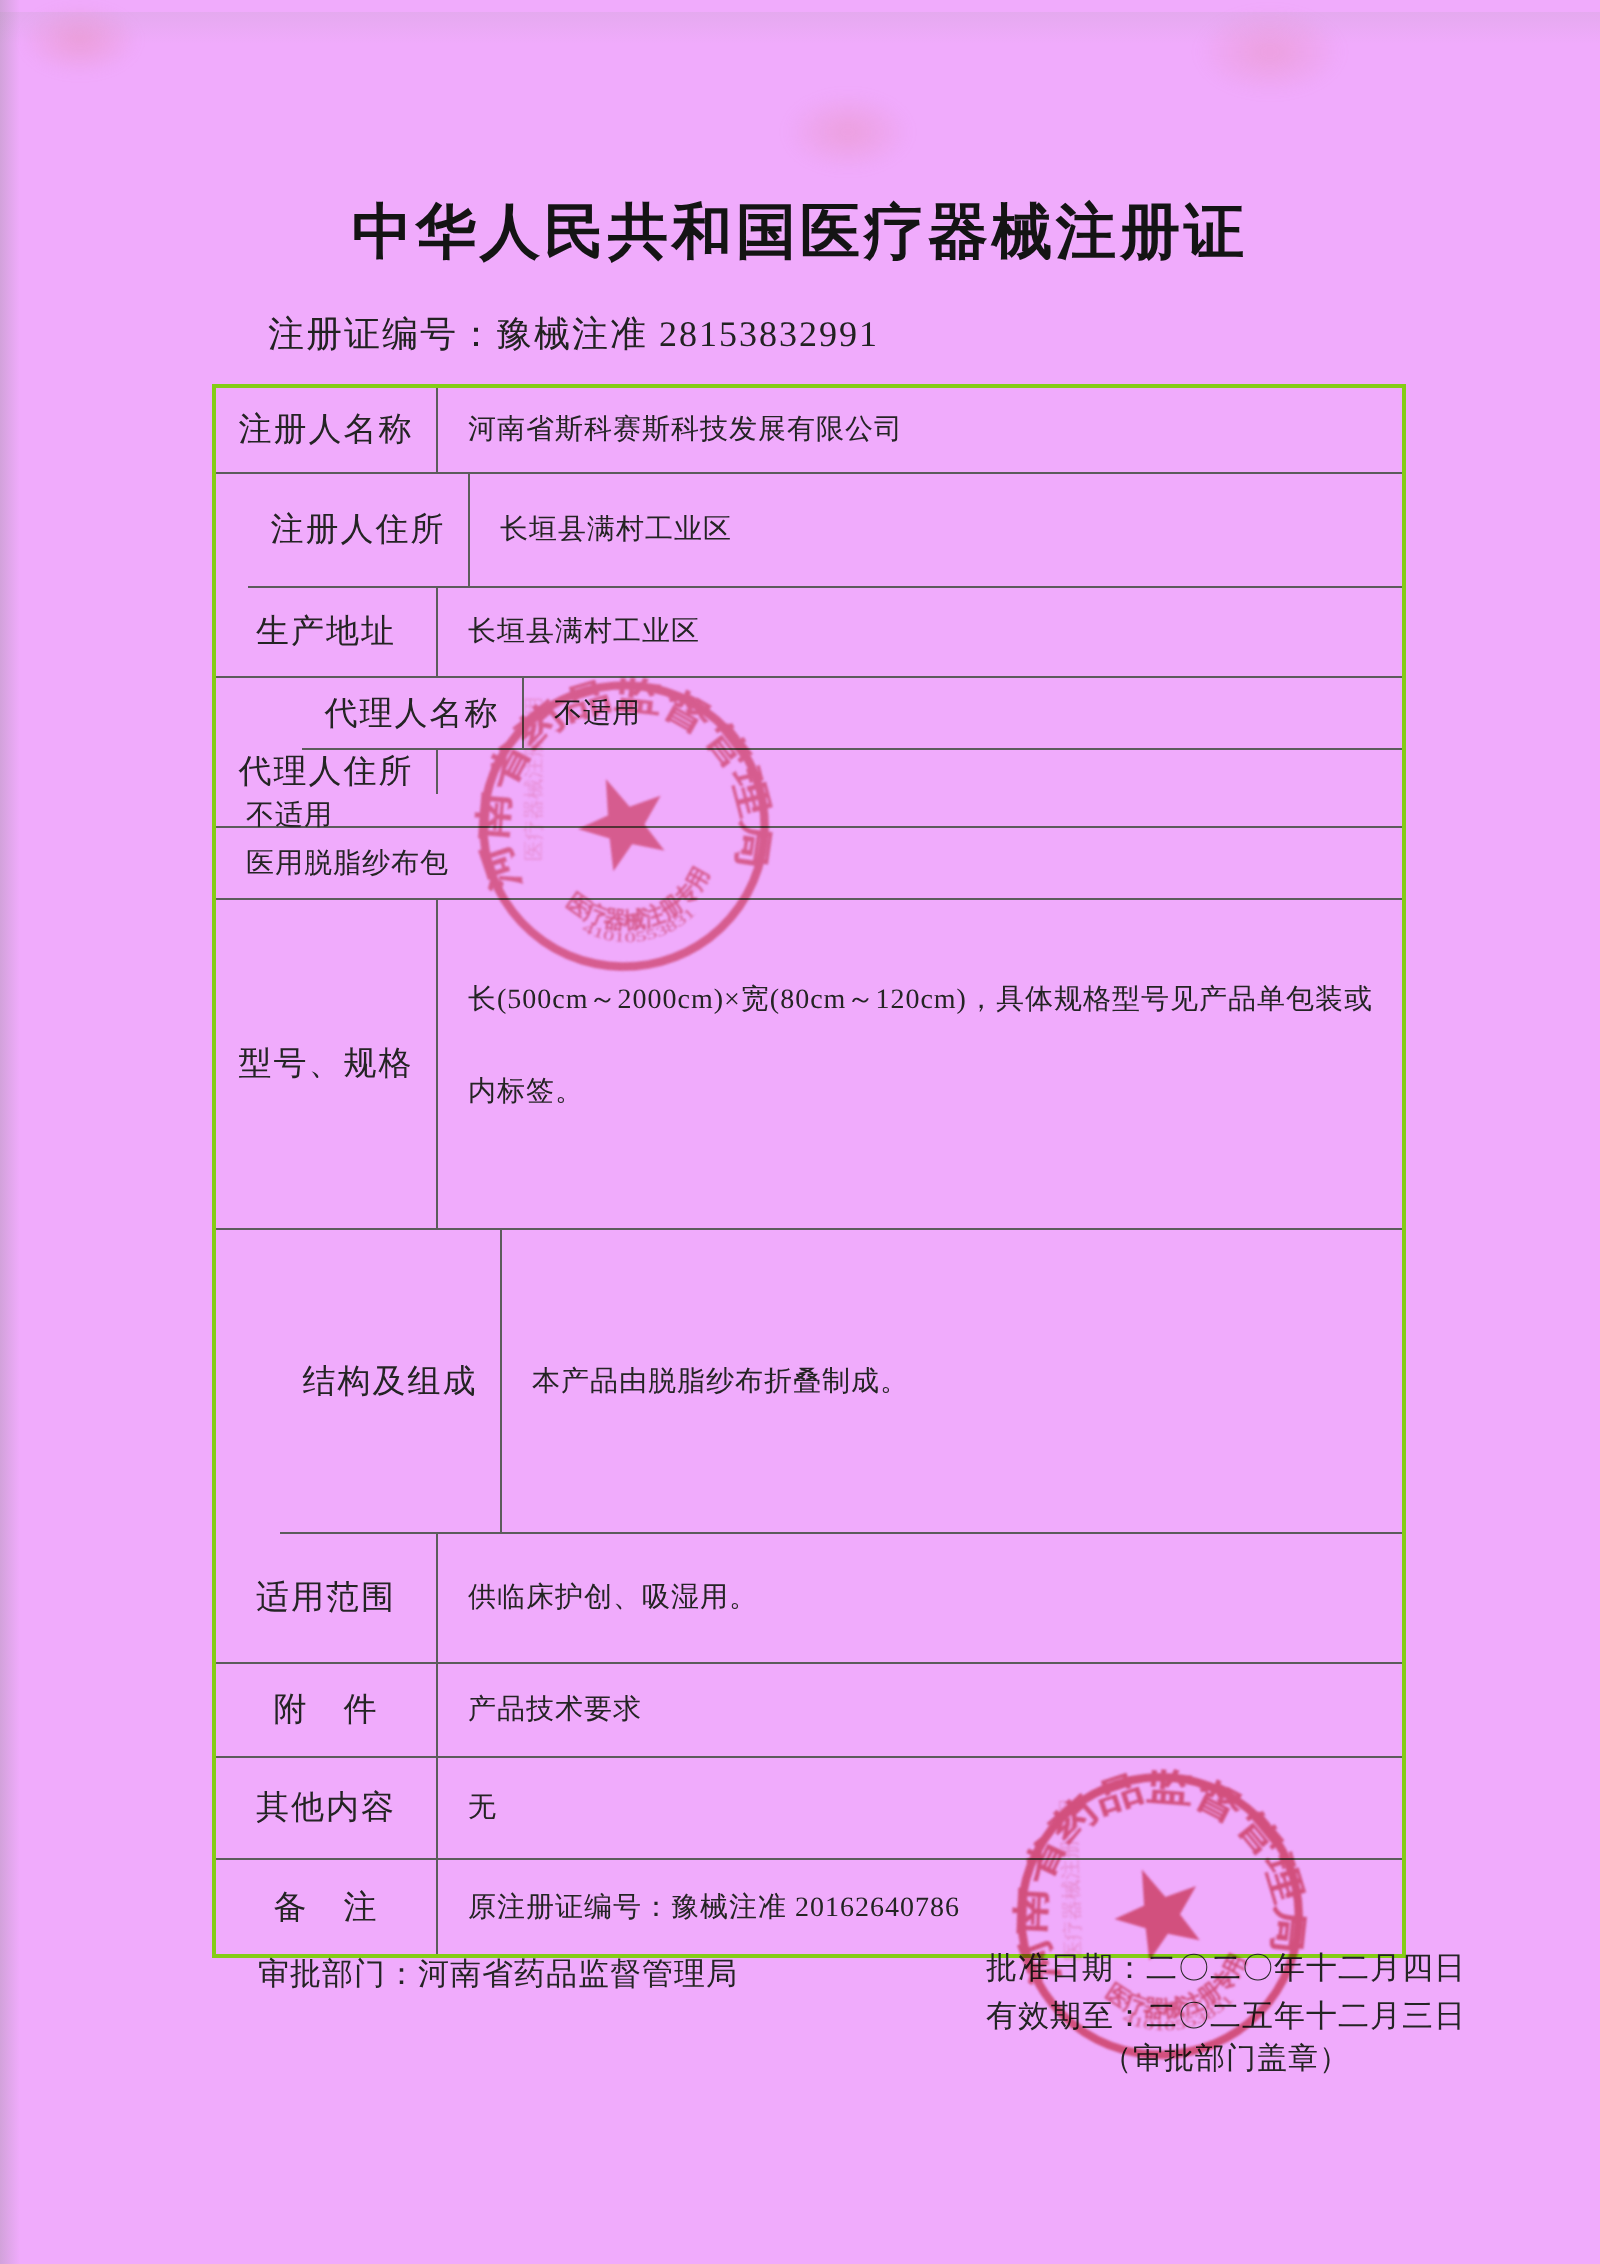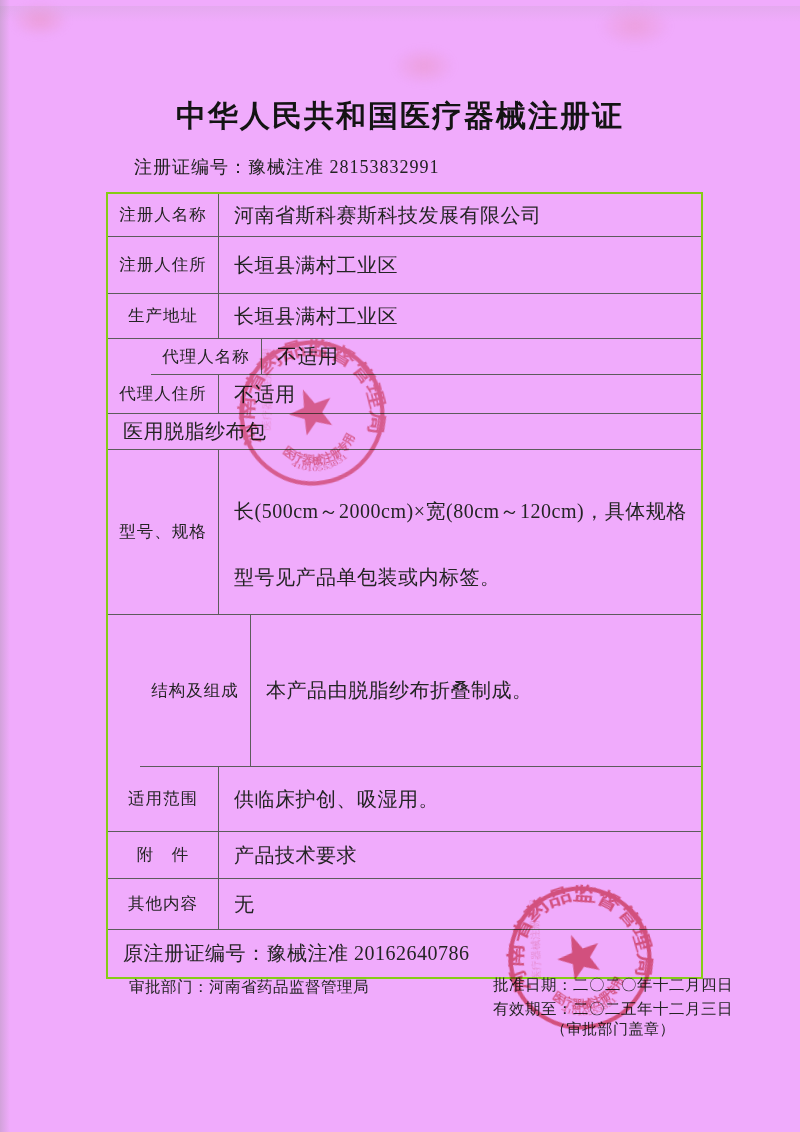--- a/index.html
+++ b/index.html
@@ -43,23 +43,23 @@
     background:transparent;
   }
   .row{display:flex;border-bottom:1px solid #5c5c5c;box-sizing:border-box;}
   .row:last-child{border-bottom:none;}
   .cell{box-sizing:border-box;display:flex;align-items:center;}
   .cell.label{
     width:111px;justify-content:center;text-align:center;
     border-right:1px solid #5c5c5c;
     font-size:16.5px;letter-spacing:1px;flex:none;
   }
-  .cell.value{flex:1;padding:2px 12px 2px 15px;font-size:20px;letter-spacing:.5px;}
-  .r1{height:43px;} .r2{height:57px;} .r3{height:45px;}
-  .r4{height:36px;margin-left:43px;} .r5{height:39px;} .r6{height:36px;}
+  .cell.value{flex:1;padding:2px 12px 2px 15px;font-size:14px;letter-spacing:.5px;}
+  .r1{height:43px;} .r2{height:57px;margin-left:16px;} .r3{height:45px;}
+  .r4{height:36px;margin-left:43px;} .r5{height:39px;flex-direction:column;} .r6{height:36px;}
   .r7{height:165px;} .r8{height:152px;margin-left:32px;} .r9{height:65px;font-family:Liberation Serif, serif;}
   .r10{height:47px;} .r11{height:51px;} .r12{height:47px;}
   .r7 .cell.value{line-height:3.3;display:block;padding-top:28px;}
 
   .footer-left{position:absolute;left:129px;top:977px;font-size:15.5px;letter-spacing:.5px;}
   .footer-right{position:absolute;left:455px;top:973px;font-size:15.5px;line-height:24px;letter-spacing:.5px;margin-left:38px;}
   .seal-note{position:absolute;left:540px;top:1020px;width:135px;text-align:right;font-size:15px;letter-spacing:.5px;}
 
   .stamp{position:absolute;mix-blend-mode:multiply;filter:blur(.4px);}
   .stamp1{left:237px;top:338px;width:150px;height:150px;transform:rotate(-10deg);opacity:.68;}
@@ -124,20 +124,21 @@
     </div>
     <div class="row r10">
       <div class="cell label">附　件</div>
       <div class="cell value">产品技术要求</div>
     </div>
     <div class="row r11">
       <div class="cell label">其他内容</div>
       <div class="cell value">无</div>
     </div>
     <div class="row r12">
+      <div class="cell label">备　注</div>
       <div class="cell value">原注册证编号：豫械注准 20162640786</div>
     </div>
   </div>
 
   <div class="footer-left">
     <span>审批部门：</span><span>河南省药品监督管理局</span>
   </div>
 
   <div class="footer-right">
     <div>

